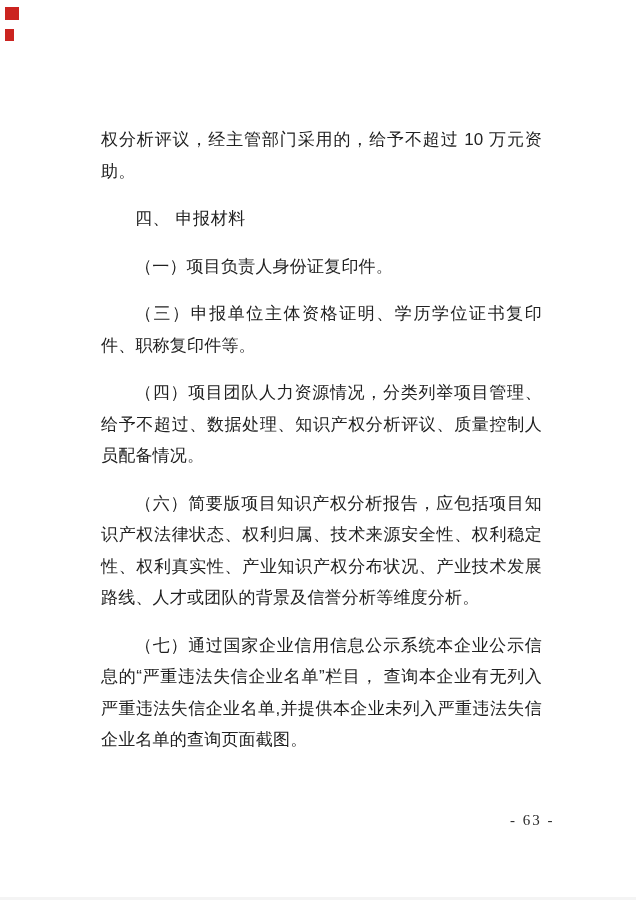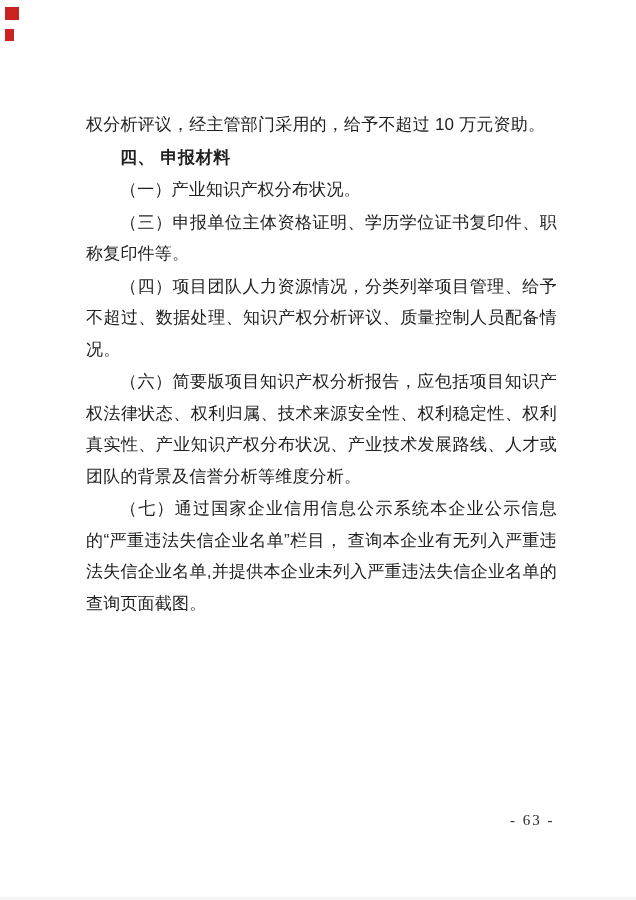--- a/index.html
+++ b/index.html
@@ -24,29 +24,29 @@
     left: 85px;
     top: 108px;
     width: 473px;
     font-size: 17px;
     line-height: 31.5px;
     color: #212121;
     text-align: justify;
     letter-spacing: 0.2px;
   }
   .content p {
-    margin: 1px;
+    margin: 16px;
     padding: 0;
     text-indent: 2em;
   }
   .p-continuation {
     text-indent: 0 !important;
   }
   .p-heading {
-    font-weight: bold;
+    font-weight: normal;
     letter-spacing: 0.6px;
   }
   .page-number {
     position: absolute;
     left: 510px;
     top: 812px;
     font-size: 15px;
     letter-spacing: 2px;
     color: #2a2a2a;
     font-family: "Liberation Serif", serif;
@@ -81,21 +81,21 @@
 <body>
 
 <div class="page">
 
   <div class="scan-mark scan-mark-1"></div>
   <div class="scan-mark scan-mark-2"></div>
 
   <div class="content">
     <p class="p-continuation">权分析评议，经主管部门采用的，给予不超过 10 万元资助。</p>
     <p class="p-heading">四、 申报材料</p>
-    <p>（一）产业知识产权分布状况。</p>
+    <p>（一）项目负责人身份证复印件。</p>
     <p>（三）申报单位主体资格证明、学历学位证书复印件、职称复印件等。</p>
     <p>（四）项目团队人力资源情况，分类列举项目管理、给予不超过、数据处理、知识产权分析评议、质量控制人员配备情况。</p>
     <p>（六）简要版项目知识产权分析报告，应包括项目知识产权法律状态、权利归属、技术来源安全性、权利稳定性、权利真实性、产业知识产权分布状况、产业技术发展路线、人才或团队的背景及信誉分析等维度分析。</p>
     <p>（七）通过国家企业信用信息公示系统本企业公示信息的“严重违法失信企业名单”栏目， 查询本企业有无列入严重违法失信企业名单,并提供本企业未列入严重违法失信企业名单的查询页面截图。</p>
   </div>
 
   <div class="page-number">- 63 -</div>
 
   <div class="bottom-edge"></div>
 

